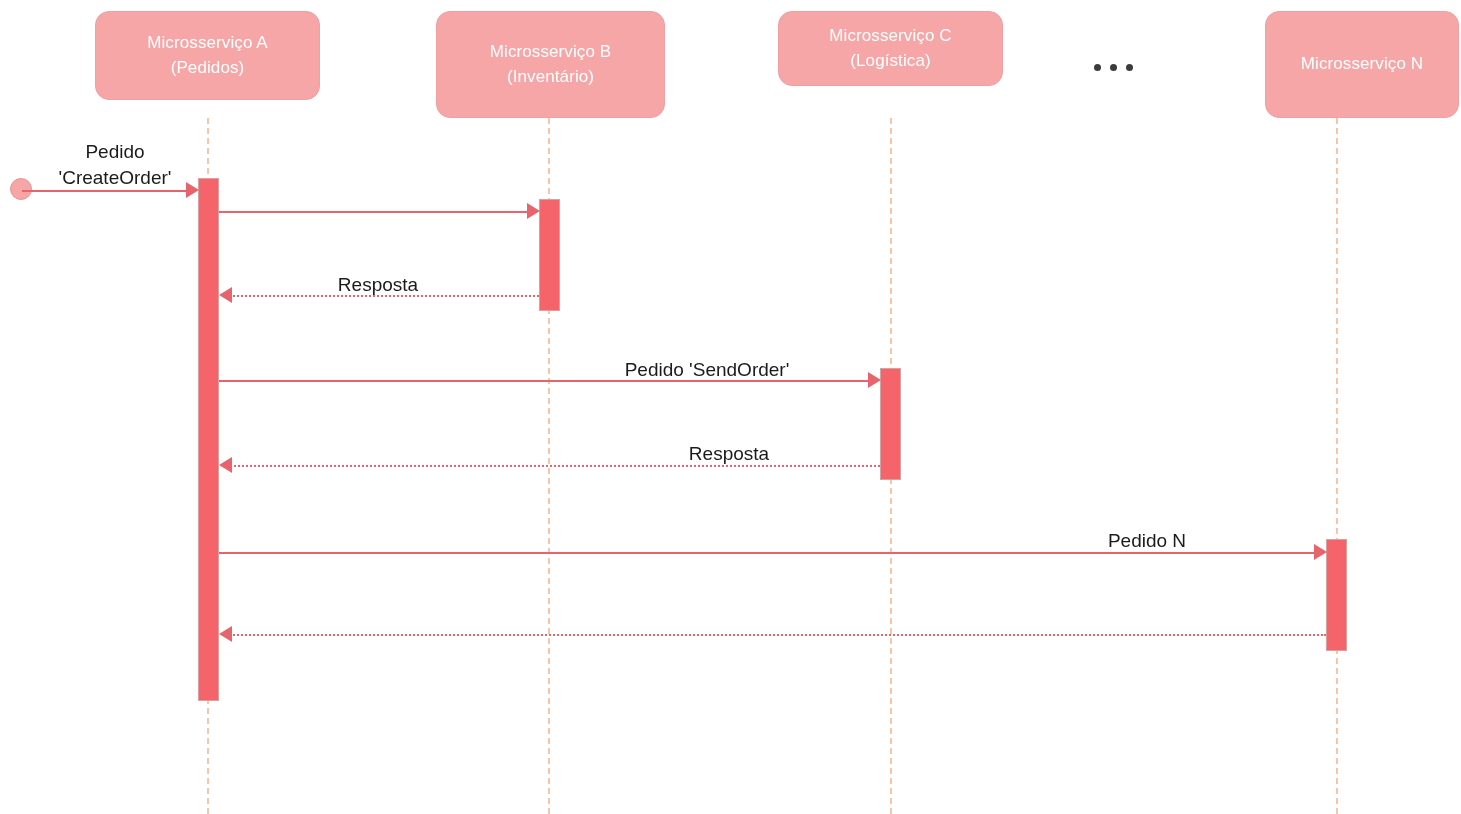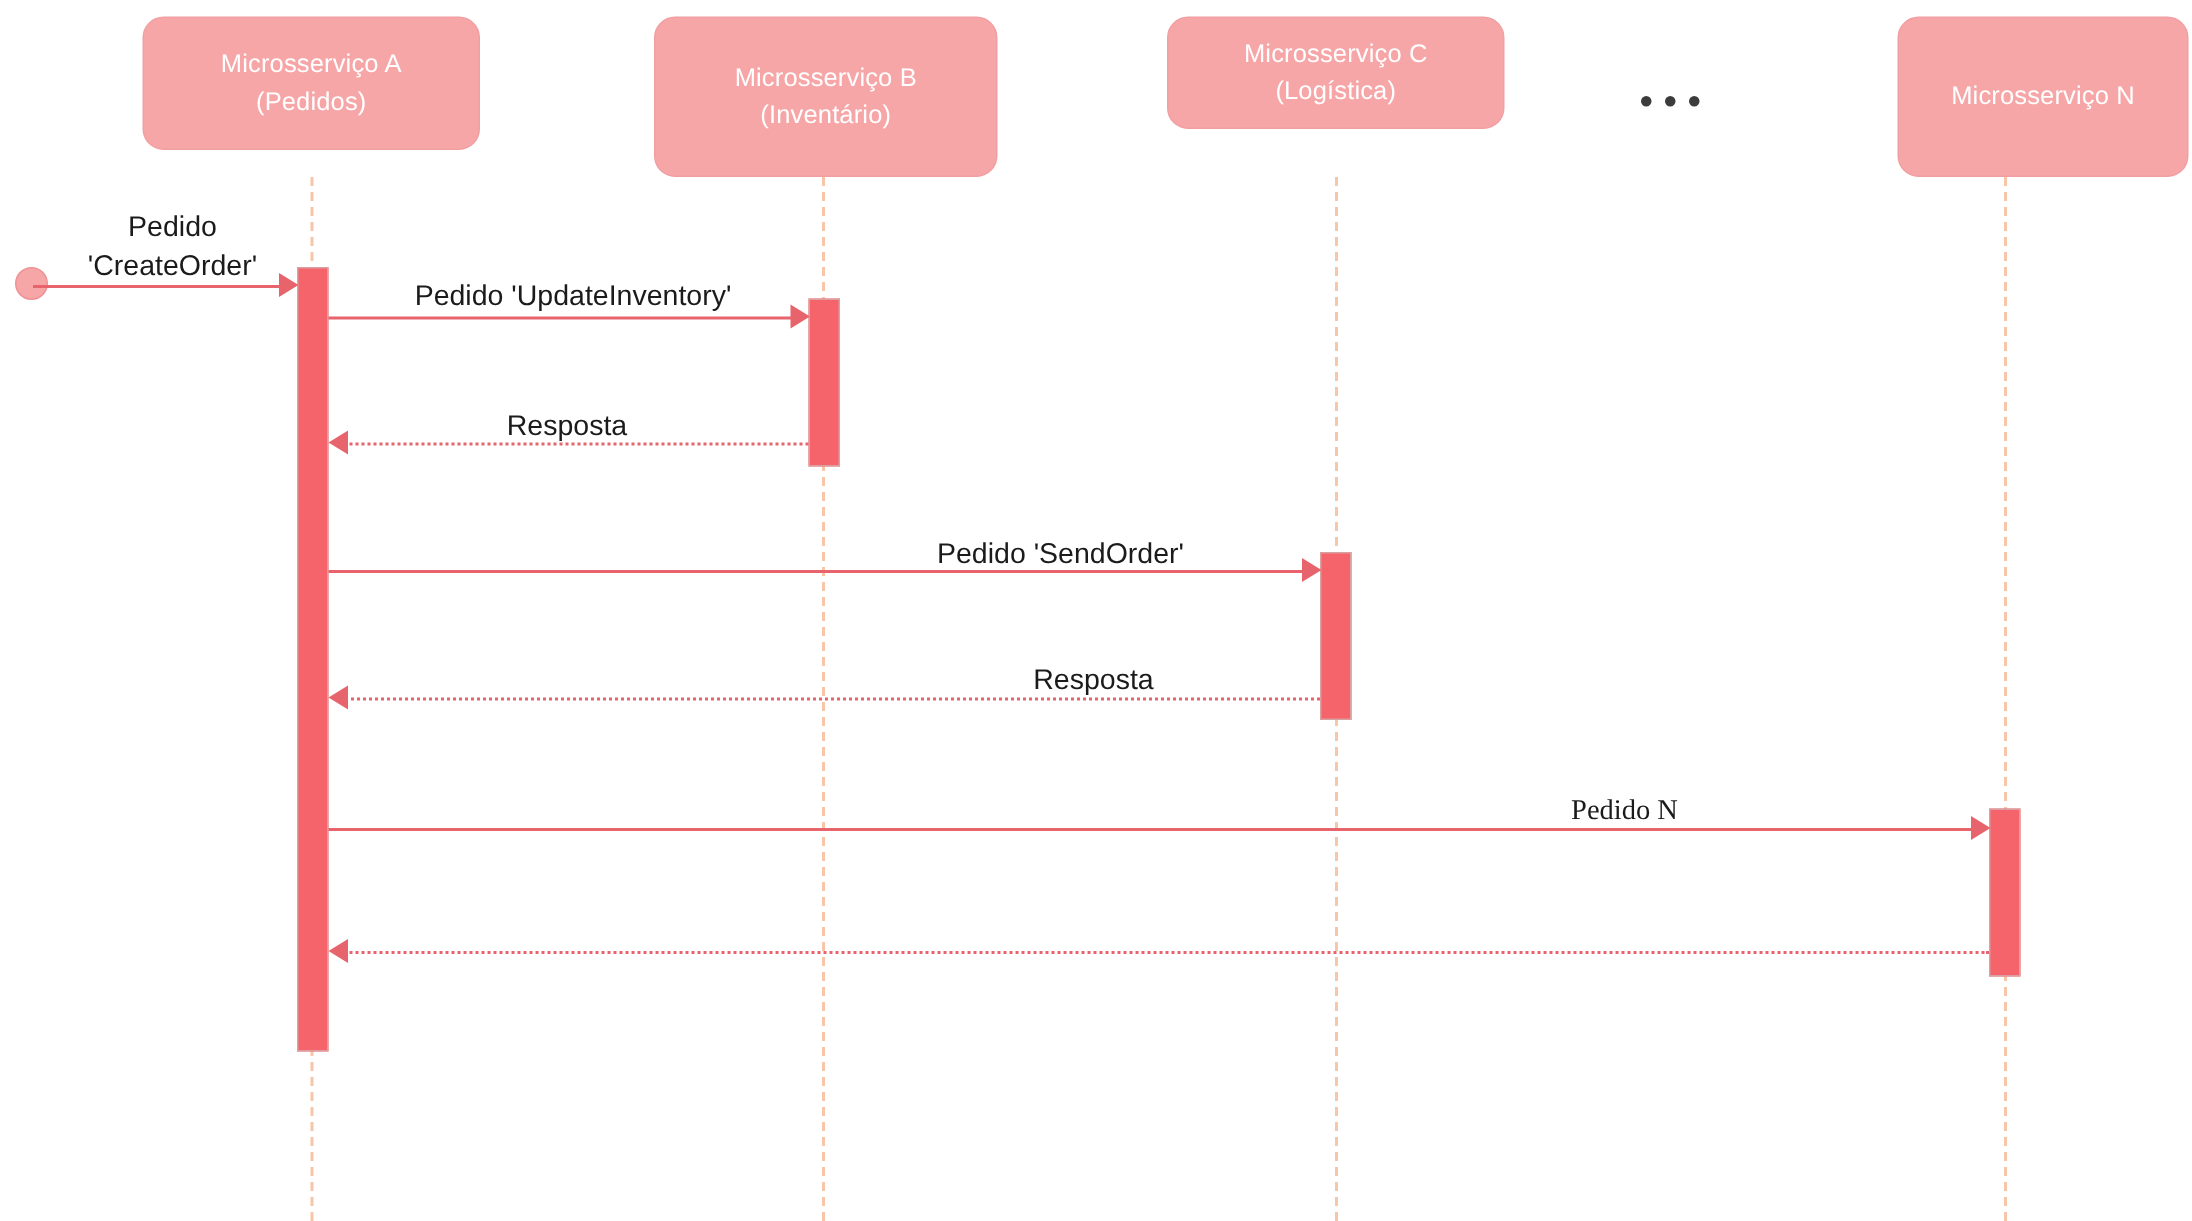--- a/index.html
+++ b/index.html
@@ -149,36 +149,35 @@
   <div class="activation" style="left:198px; top:178px; width:21px; height:523px;"></div>
   <div class="activation" style="left:539px; top:199px; width:21px; height:112px;"></div>
   <div class="activation" style="left:880px; top:368px; width:21px; height:112px;"></div>
   <div class="activation" style="left:1326px; top:539px; width:21px; height:112px;"></div>
 
   <div class="msg-label" style="left:40px; top:139px; width:150px;">Pedido
 'CreateOrder'</div>
   <div class="msg-line" style="left:22px; top:190px; width:167px;"></div>
   <div class="arrow-head right" style="left:186px; top:182px;"></div>
 
-  <div class="msg-label" style="left:255px; top:185px; width:254px;">Pedido 'UpdateInventory'</div>
   <div class="msg-line" style="left:219px; top:211px; width:311px;"></div>
   <div class="arrow-head right" style="left:527px; top:203px;"></div>
 
   <div class="msg-label" style="left:313px; top:272px; width:130px;">Resposta</div>
   <div class="msg-line dotted" style="left:230px; top:295px; width:309px;"></div>
   <div class="arrow-head left" style="left:219px; top:287px;"></div>
 
   <div class="msg-label" style="left:610px; top:357px; width:194px;">Pedido 'SendOrder'</div>
   <div class="msg-line" style="left:219px; top:380px; width:652px;"></div>
   <div class="arrow-head right" style="left:868px; top:372px;"></div>
 
   <div class="msg-label" style="left:664px; top:441px; width:130px;">Resposta</div>
   <div class="msg-line dotted" style="left:230px; top:465px; width:650px;"></div>
   <div class="arrow-head left" style="left:219px; top:457px;"></div>
 
-  <div class="msg-label" style="left:1020px; top:528px; width:126px;font-family:Liberation Serif, serif;">Pedido N</div>
+  <div class="msg-label" style="left:1084px; top:528px; width:126px;">Pedido N</div>
   <div class="msg-line" style="left:219px; top:552px; width:1098px;"></div>
   <div class="arrow-head right" style="left:1314px; top:544px;"></div>
 
   <div class="msg-line dotted" style="left:230px; top:634px; width:1096px;"></div>
   <div class="arrow-head left" style="left:219px; top:626px;"></div>
 
 </div>
 
 </body></html>

